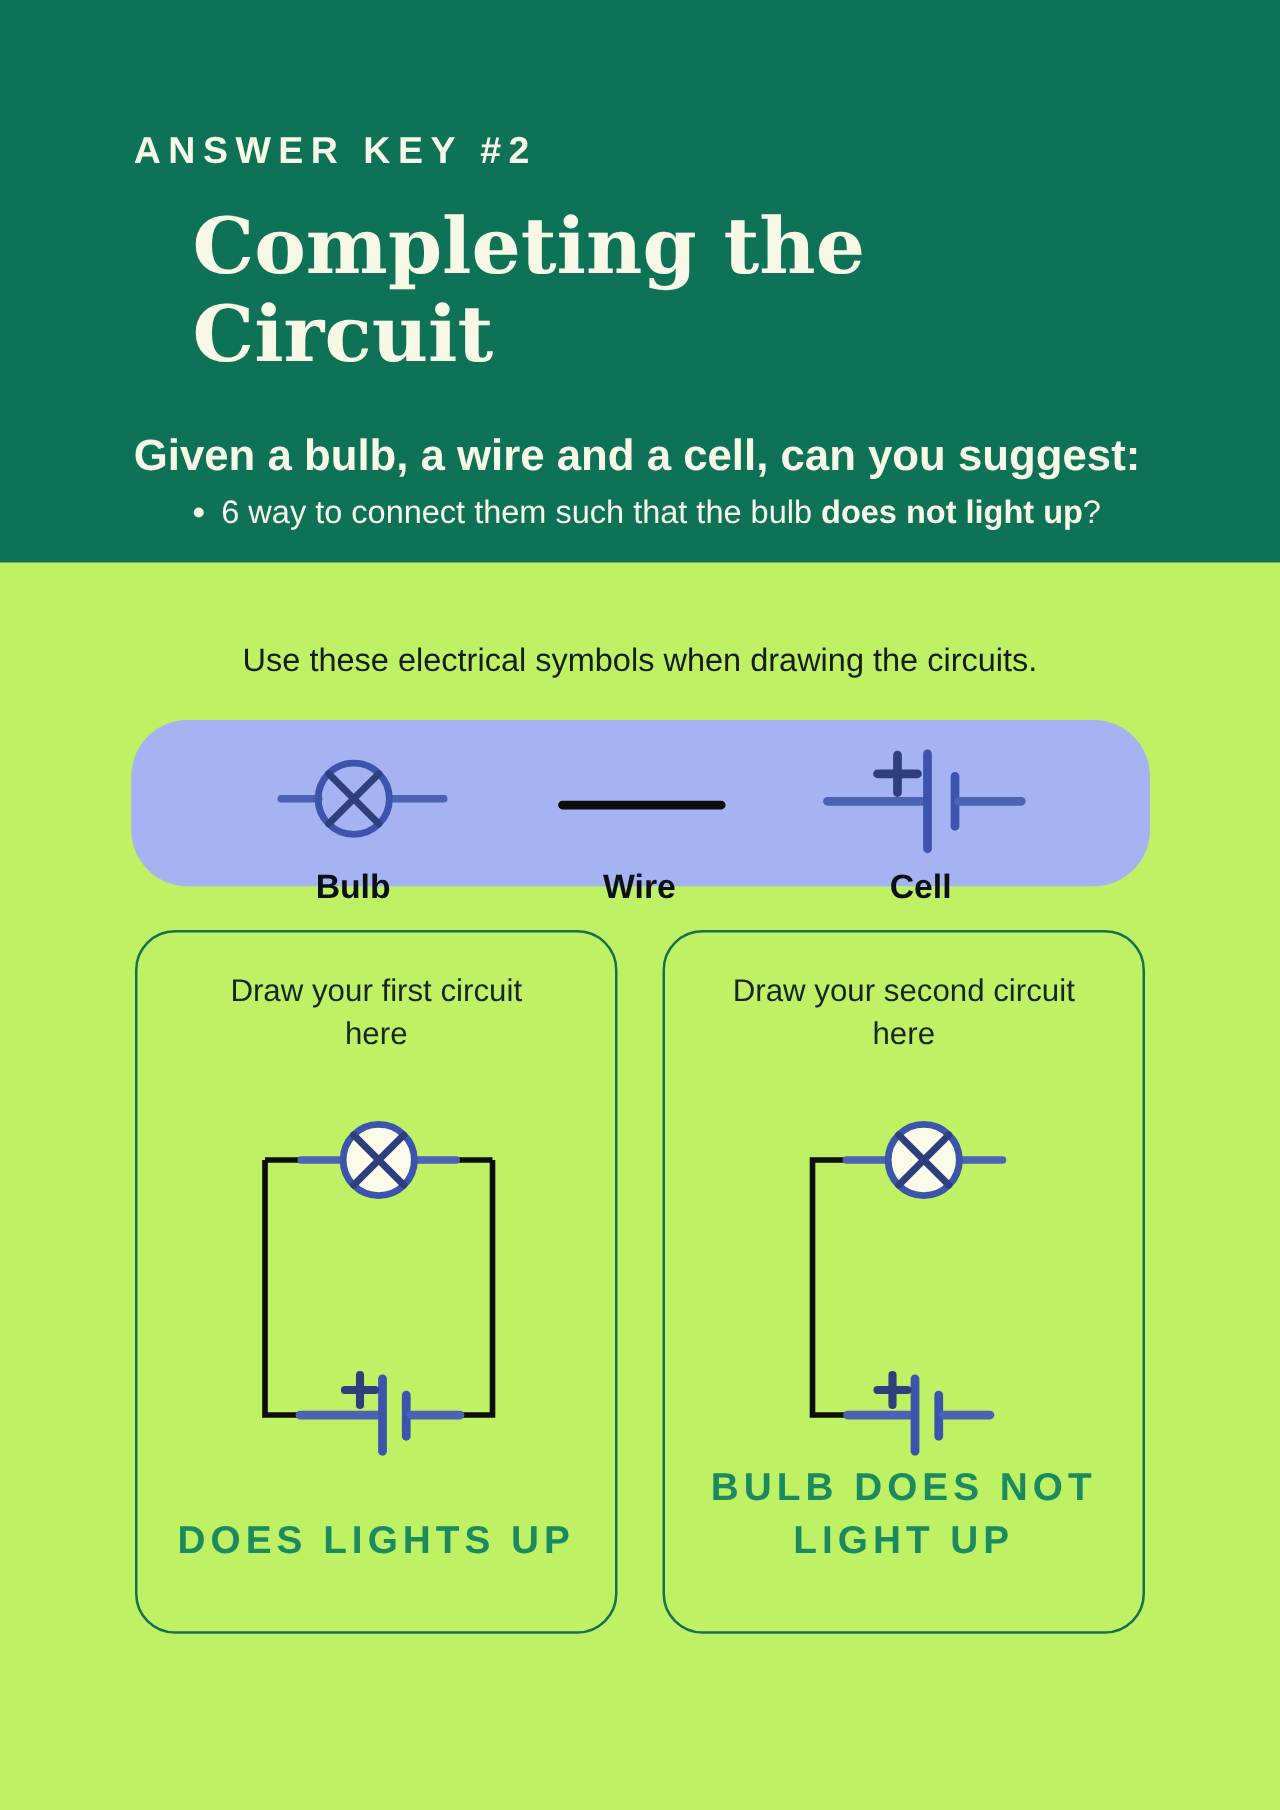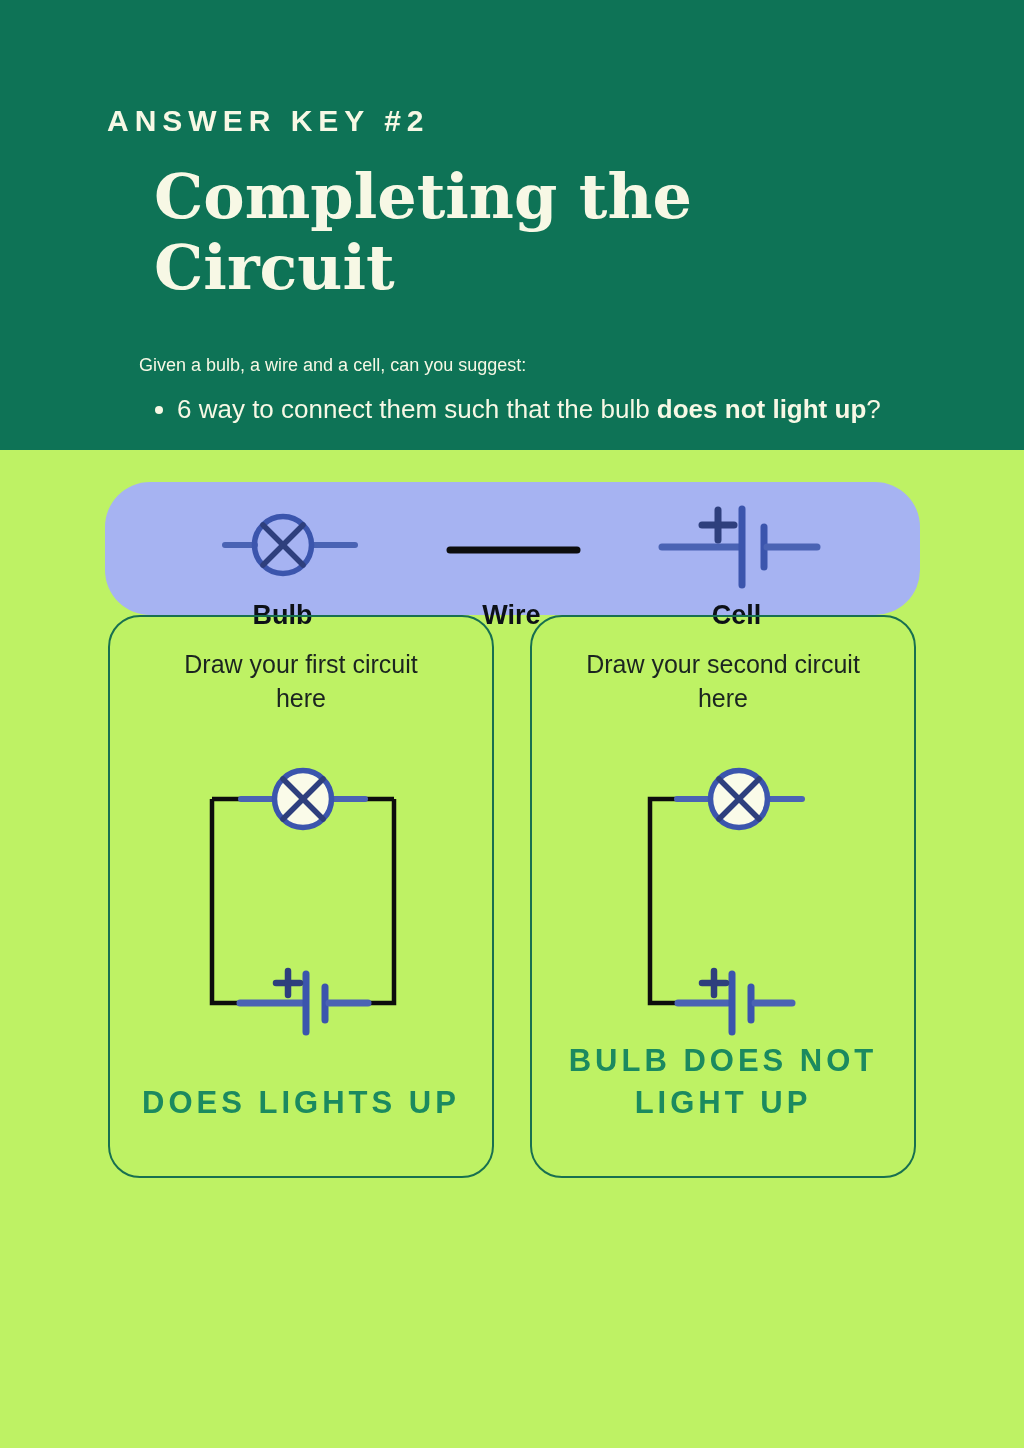--- a/index.html
+++ b/index.html
@@ -29,25 +29,24 @@
   }
   .doc-title {
     font-family: "DejaVu Serif", "Liberation Serif", serif;
     font-size: 62px;
     font-weight: 700;
     line-height: 71px;
     margin-top: 22px;
     margin-left: 47px;
   }
   .intro {
-    font-size: 18px;
+    font-size: 35px;
     line-height: 36px;
     margin-top: 44px;
-    font-weight: 400;
-    margin-left: 32px;
+    font-weight: 700;
   }
   .qlist {
     list-style: none;
     margin: 8px 0 0 0;
     padding: 0 0 0 48px;
   }
   .qlist li {
     position: relative;
     font-size: 26px;
     line-height: 37px;
@@ -91,20 +90,21 @@
   }
   .sym-label.bulb { left: 178px; }
   .sym-label.wire { left: 407px; }
   .sym-label.cell { left: 632px; }
 
   
   .boxes-row {
     display: flex;
     justify-content: center;
     gap: 36px;
+    margin-top: 35px;
   }
   .circuit-box {
     position: relative;
     box-sizing: border-box;
     width: 386px;
     height: 563px;
     border: 2.5px solid #187050;
     border-radius: 32px;
   }
   .box-title {
@@ -140,20 +140,21 @@
 
   <div class="header">
     <div class="eyebrow">ANSWER KEY #2</div>
     <div class="doc-title">Completing the Circuit</div>
     <div class="intro">Given a bulb, a wire and a cell, can you suggest:</div>
     <ul class="qlist">
       <li><span>6 way to connect them such that the bulb </span><b>does not light up</b><span>?</span></li>
     </ul>
   </div>
 
+  <div class="instruction">Use these electrical symbols when drawing the circuits.</div>
 
   <div class="symbols-panel">
     <svg width="815" height="167" viewBox="0 0 815 167">
 
       <g>
         <line x1="120" y1="63" x2="150" y2="63" stroke="#4a63b4" stroke-width="6" stroke-linecap="round"></line>
         <line x1="207" y1="63" x2="250" y2="63" stroke="#4a63b4" stroke-width="6" stroke-linecap="round"></line>
         <circle cx="178" cy="63" r="28.5" fill="none" stroke="#3b55ad" stroke-width="5.5"></circle>
         <line x1="158" y1="43" x2="198" y2="83" stroke="#2e3f7d" stroke-width="5.5" stroke-linecap="round"></line>
         <line x1="198" y1="43" x2="158" y2="83" stroke="#2e3f7d" stroke-width="5.5" stroke-linecap="round"></line>

